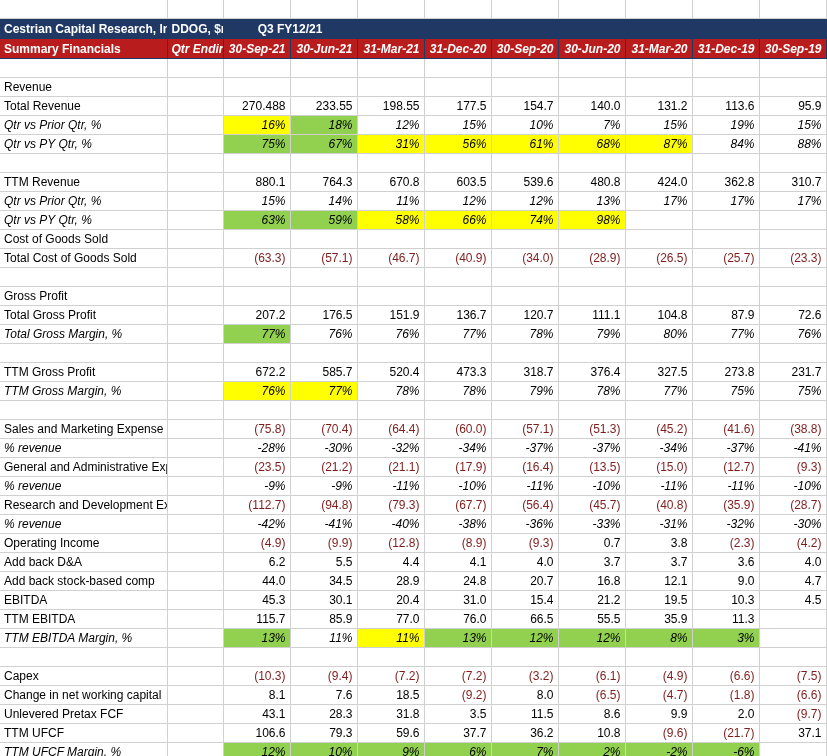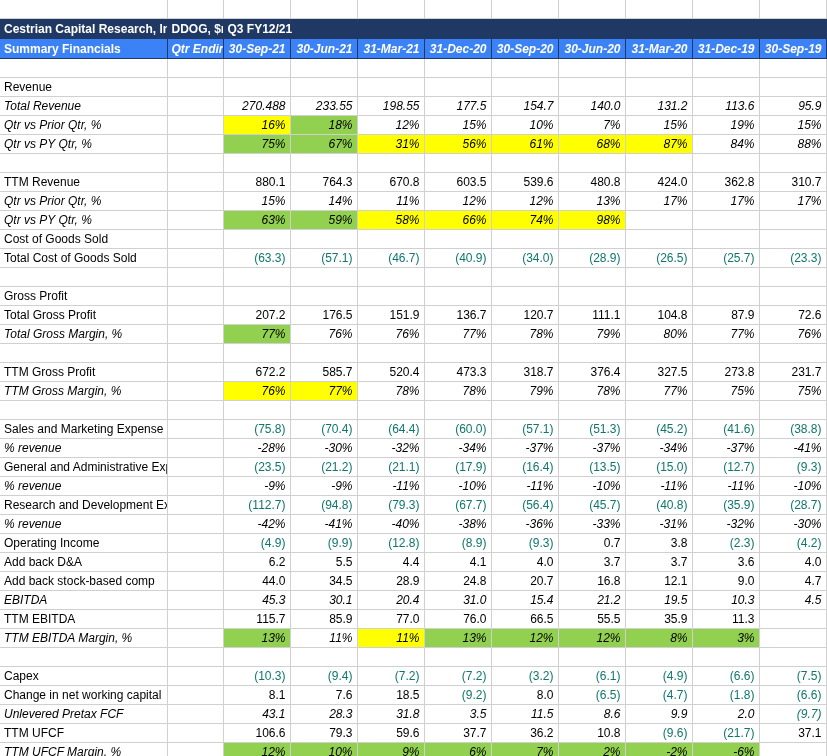--- a/index.html
+++ b/index.html
@@ -43,32 +43,32 @@
   
   tr.hdr td{
     background:#1F3864;
     color:#ffffff;
     font-weight:bold;
     border-right:1px solid #1F3864;
     border-bottom:1px solid #1F3864;
     height:19px;line-height:18px;
   }
   tr.hdr2 td{
-    background:#3b82f6;color:#ffffff;font-weight:bold;font-style:italic;
+    background:#b91c1c;color:#ffffff;font-weight:bold;font-style:italic;
     border-right:1px solid #1F3864;border-bottom:1px solid #1F3864;
     height:19px;line-height:18px;
   }
   tr.hdr td.label, tr.hdr2 td.label{text-align:left;}
   tr.hdr td.num, tr.hdr2 td.num{text-align:right;margin-top:48px;}
 
   
   .bold{font-weight:normal;}
   .ital{font-style:italic;}
-  .neg{color:#0f766e;}
-  .top-rule{border-top:1px solid #000000 !important;font-style:italic;}
+  .neg{color:#7f1d1d;}
+  .top-rule{border-top:1px solid #000000 !important;}
 
   
   .fill-y{background:#FFFF00 !important;}
   .fill-g{background:#92D050 !important;}
 
   .spacer td{height:9px;line-height:9px;}
   .thinstrip{height:6px;}
   .thinstrip td{height:6px;line-height:6px;border-bottom:1px solid #d0d0d0;}
 </style>
 </head>
@@ -101,21 +101,21 @@
           <td class="num"></td>
           <td class="num"></td>
           <td class="num"></td>
           <td class="num"></td>
           <td class="num"></td>
           <td class="num"></td>
         </tr>
         <tr class="hdr">
           <td class="label">Cestrian Capital Research, Inc</td>
           <td class="label" style="text-align: left;">DDOG, $m</td>
-          <td class="label" colspan="2" style="text-align: left;">Q3 FY12/21</td>
+          <td class="label" colspan="2" style="text-align: center;">Q3 FY12/21</td>
           <td class="num"></td>
           <td class="num"></td>
           <td class="num"></td>
           <td class="num"></td>
           <td class="num"></td>
           <td class="num"></td>
           <td class="num"></td>
           <td class="num"></td>
         </tr>
         <tr class="hdr2">

